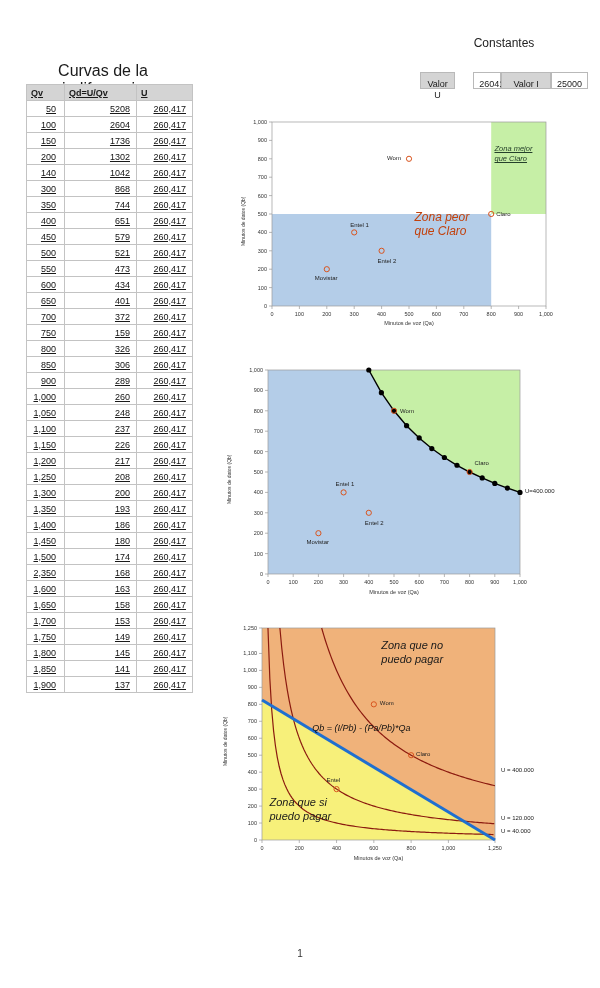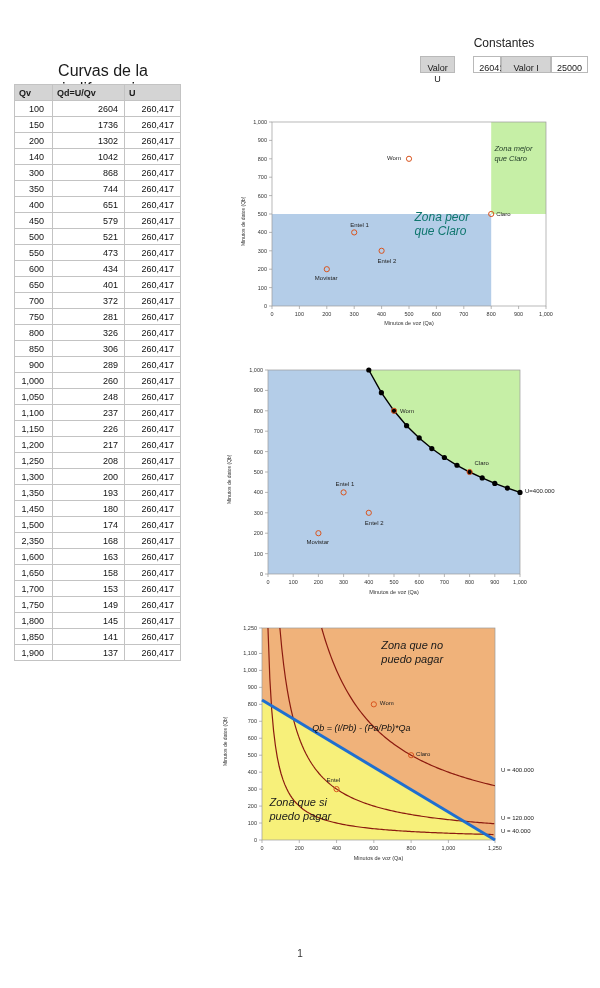--- a/index.html
+++ b/index.html
@@ -5,54 +5,54 @@
   html,body{margin:0;padding:0;}
   body{
     width:600px;height:988px;position:relative;
     background:#ffffff;
     font-family:"Liberation Sans", sans-serif;
     color:#1a1a1a;
     overflow:hidden;
   }
   
   #constantes-block{position:absolute;left:420px;top:36px;width:168px;}
-  #constantes-title{font-size:12px;text-align:center;color:#222;margin-bottom:6px;}
+  #constantes-title{font-size:12px;text-align:center;color:#222;margin-bottom:22px;}
   #constantes-row{display:flex;font-size:9px;}
   #constantes-row .cell{
     border:1px solid #b9b9b9;padding:6px 5px;text-align:center;background:#ffffff;
     box-sizing:border-box;height:17px;line-height:11px;
   }
   #constantes-row .lbl{background:#d4d4d4;font-weight:400;}
   .c-w1{width:44px;}
   .c-w2{width:28px;margin-left:18px;}
   .c-w3{width:64px;}
   .c-w4{width:38px;}
 
   
   #table-title{position:absolute;left:18px;top:62px;width:170px;text-align:center;font-size:16px;}
-  #idf-table{position:absolute;left:14px;top:84px;border-collapse:collapse;font-size:9px;}
+  #idf-table{position:absolute;left:26px;top:84px;border-collapse:collapse;font-size:9px;text-decoration:underline;}
   #idf-table th,#idf-table td{
     border:1px solid #c3c3c3;height:16px;box-sizing:border-box;
   }
   #idf-table th{background:#d4d4d4;font-weight:700;text-align:left;padding-left:4px;font-size:9px;}
   #idf-table td{text-align:right;padding-right:6px;color:#111;}
   #idf-table th.c1,#idf-table td.c1{width:38px;}
   #idf-table th.c2,#idf-table td.c2{width:72px;}
   #idf-table th.c3,#idf-table td.c3{width:56px;}
   #idf-table td.c1{text-align:right;padding-right:8px;}
 
   
   .chart{position:absolute;}
   .axis-title-y{
     position:absolute;font-size:5px;color:#333;
     transform:rotate(-90deg);transform-origin:left top;white-space:nowrap;
   }
   .axis-title-x{position:absolute;font-size:5.5px;color:#333;text-align:center;}
   .pt-label{position:absolute;font-size:6px;color:#222;white-space:nowrap;}
-  .zone-label{position:absolute;font-style:italic;color:#0f766e;white-space:pre;}
+  .zone-label{position:absolute;font-style:italic;color:#c2410c;white-space:pre;}
   .series-label{position:absolute;font-size:6px;color:#222;white-space:nowrap;}
 
   
   #page-number{position:absolute;left:0;top:948px;width:600px;text-align:center;font-size:10px;color:#333;}
 </style>
 </head>
 <body>
 
 <div id="constantes-block">
   <div id="constantes-title">Constantes</div>
@@ -68,20 +68,25 @@
 <table id="idf-table">
   <thead>
     <tr>
       <th class="c1">Qv</th>
       <th class="c2">Qd=U/Qv</th>
       <th class="c3">U</th>
     </tr>
   </thead>
   <tbody id="table-body">
       <tr>
+        <td class="c1">50</td>
+        <td class="c2">5208</td>
+        <td class="c3">260,417</td>
+      </tr>
+      <tr>
         <td class="c1">100</td>
         <td class="c2">2604</td>
         <td class="c3">260,417</td>
       </tr>
       <tr>
         <td class="c1">150</td>
         <td class="c2">1736</td>
         <td class="c3">260,417</td>
       </tr>
       <tr>
@@ -134,21 +139,21 @@
         <td class="c2">401</td>
         <td class="c3">260,417</td>
       </tr>
       <tr>
         <td class="c1">700</td>
         <td class="c2">372</td>
         <td class="c3">260,417</td>
       </tr>
       <tr>
         <td class="c1">750</td>
-        <td class="c2">281</td>
+        <td class="c2">159</td>
         <td class="c3">260,417</td>
       </tr>
       <tr>
         <td class="c1">800</td>
         <td class="c2">326</td>
         <td class="c3">260,417</td>
       </tr>
       <tr>
         <td class="c1">850</td>
         <td class="c2">306</td>
@@ -190,20 +195,25 @@
         <td class="c3">260,417</td>
       </tr>
       <tr>
         <td class="c1">1,300</td>
         <td class="c2">200</td>
         <td class="c3">260,417</td>
       </tr>
       <tr>
         <td class="c1">1,350</td>
         <td class="c2">193</td>
+        <td class="c3">260,417</td>
+      </tr>
+      <tr>
+        <td class="c1">1,400</td>
+        <td class="c2">186</td>
         <td class="c3">260,417</td>
       </tr>
       <tr>
         <td class="c1">1,450</td>
         <td class="c2">180</td>
         <td class="c3">260,417</td>
       </tr>
       <tr>
         <td class="c1">1,500</td>
         <td class="c2">174</td>
@@ -300,21 +310,21 @@
       <line x1="39" y1="28.400000000000006" x2="42" y2="28.400000000000006" stroke="#9a9a9a" stroke-width="0.7"></line>
       <text x="37" y="30.400000000000006" font-size="5.5" text-anchor="end" fill="#333" font-family="Liberation Sans, sans-serif">900</text>
       <line x1="39" y1="10" x2="42" y2="10" stroke="#9a9a9a" stroke-width="0.7"></line>
       <text x="37" y="12" font-size="5.5" text-anchor="end" fill="#333" font-family="Liberation Sans, sans-serif">1,000</text>
       <circle cx="96.80000000000001" cy="157.2" r="2.6" fill="none" stroke="#d9541e" stroke-width="1"></circle>
       <circle cx="124.2" cy="120.39999999999999" r="2.6" fill="none" stroke="#d9541e" stroke-width="1"></circle>
       <circle cx="151.60000000000002" cy="138.8" r="2.6" fill="none" stroke="#d9541e" stroke-width="1"></circle>
       <circle cx="179" cy="46.79999999999998" r="2.6" fill="none" stroke="#d9541e" stroke-width="1"></circle>
       <circle cx="261.20000000000005" cy="102" r="2.6" fill="none" stroke="#d9541e" stroke-width="1"></circle>
     </svg><div class="pt-label" style="left: 84.8px; top: 163.2px;">Movistar</div><div class="pt-label" style="left: 120.2px; top: 110.4px;">Entel 1</div><div class="pt-label" style="left: 147.6px; top: 145.8px;">Entel 2</div><div class="pt-label" style="left: 157px; top: 42.8px;">Wom</div><div class="pt-label" style="left: 266.2px; top: 99px;">Claro</div><div class="zone-label" style="left: 184.48px; top: 98.32px; font-size: 12px; line-height: 14px;">Zona peor
-que Claro</div><div class="zone-label" style="left: 264.488px; top: 32.08px; font-size: 7.5px; line-height: 10px; color: rgb(36, 64, 42);">Zona mejor
+que Claro</div><div class="zone-label" style="left: 264.488px; top: 32.08px; font-size: 7.5px; line-height: 10px; color: rgb(36, 64, 42); text-decoration: underline;">Zona mejor
 que Claro</div><div class="axis-title-x" style="left: 42px; top: 208px; width: 274px;">Minutos de voz (Qa)</div><div class="axis-title-y" style="left: 10px; top: 134px;">Minutos de datos (Qb)</div></div>
 
 <div class="chart" id="chart2" style="left:212px;top:360px;width:350px;height:250px;"><svg width="350" height="250">
       <rect x="56" y="10" width="252" height="204" fill="#c6efa6"></rect>
       <path d="M 56 214 L 56 10 L 156.8 10 L 156.8 10 L 169.4 32.644000000000005 L 182 50.79999999999998 L 194.60000000000002 65.69200000000001 L 207.2 77.93199999999999 L 219.8 88.54 L 232.39999999999998 97.516 L 245 105.268 L 257.6 112 L 270.2 117.91600000000001 L 282.8 123.42399999999999 L 295.4 128.11599999999999 L 308 132.39999999999998 L 308 214 Z" fill="#b4cde8"></path>
       <rect x="56" y="10" width="252" height="204" fill="none" stroke="#9a9a9a" stroke-width="0.7"></rect>
       <line x1="56" y1="214" x2="56" y2="217" stroke="#9a9a9a" stroke-width="0.7"></line>
       <text x="56" y="224" font-size="5.5" text-anchor="middle" fill="#333" font-family="Liberation Sans, sans-serif">0</text>
       <line x1="81.2" y1="214" x2="81.2" y2="217" stroke="#9a9a9a" stroke-width="0.7"></line>
       <text x="81.2" y="224" font-size="5.5" text-anchor="middle" fill="#333" font-family="Liberation Sans, sans-serif">100</text>

